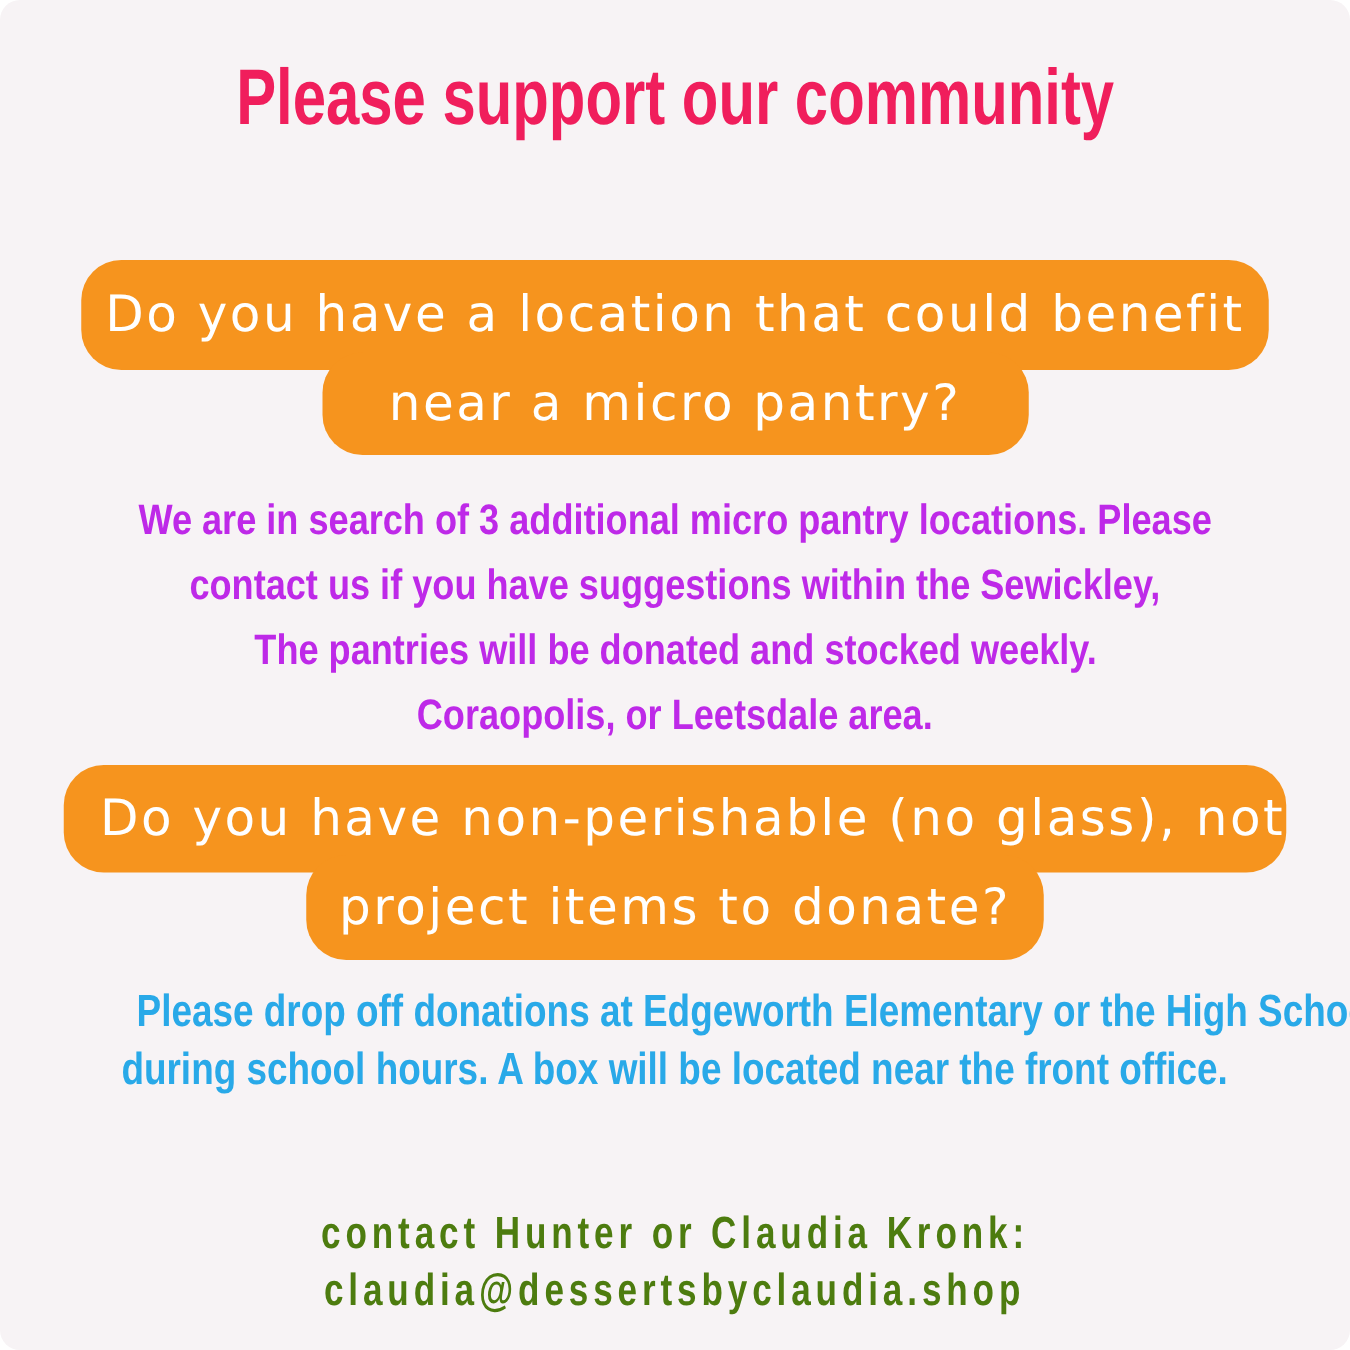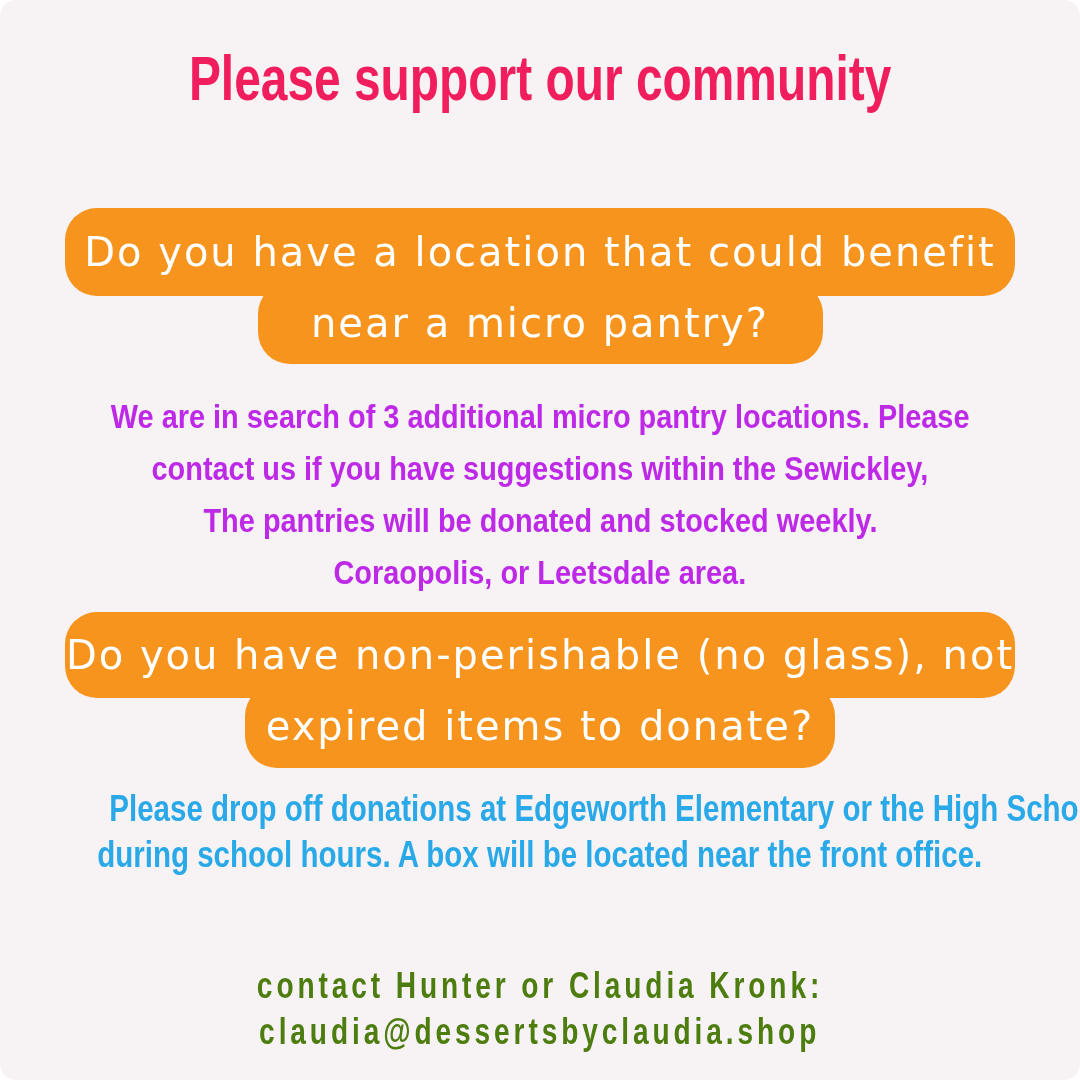--- a/index.html
+++ b/index.html
@@ -42,21 +42,21 @@
     justify-content: center;
     color: #FFFFFF;
     font-family: cursive, "DejaVu Sans", sans-serif;
     font-size: 40px;
     letter-spacing: 2px;
     white-space: nowrap;
   }
   .rect-top { width: 950px; height: 88px; text-align: center; }
   .rect-bottom { height: 82px; margin-top: -14px; }
   .banner-1 .rect-bottom { width: 565px; }
-  .banner-2 .rect-top { height: 86px; }
+  .banner-2 .rect-top { height: 86px; padding-left: 28px; }
   .banner-2 .rect-bottom { width: 590px; height: 84px; }
 
   
   .body-block {
     position: absolute; left: 0; right: 0;
     text-align: center;
     font-weight: bold;
   }
   .body-block .line { display: block; }
   .fit { display: inline-block; white-space: nowrap; }
@@ -109,21 +109,21 @@
     <span class="line"><span class="fit">contact us if you have suggestions within the Sewickley,</span></span>
     <span class="line"><span class="fit">The pantries will be donated and stocked weekly.</span></span>
     <span class="line"><span class="fit">Coraopolis, or Leetsdale area.</span></span>
   </section>
 
   <section class="banner banner-2">
     <div class="rect rect-top">
       <span>Do you have non-perishable (no glass), not</span>
     </div>
     <div class="rect rect-bottom">
-      <span>expired items to donate?</span>
+      <span>project items to donate?</span>
     </div>
   </section>
 
   <section class="body-block dropoff-block">
     <span class="line"><span class="fit">Please drop off donations at Edgeworth Elementary or the High School</span></span>
     <span class="line"><span class="fit">during school hours. A box will be located near the front office.</span></span>
   </section>
 
   <footer class="contact-block">
     <div>

